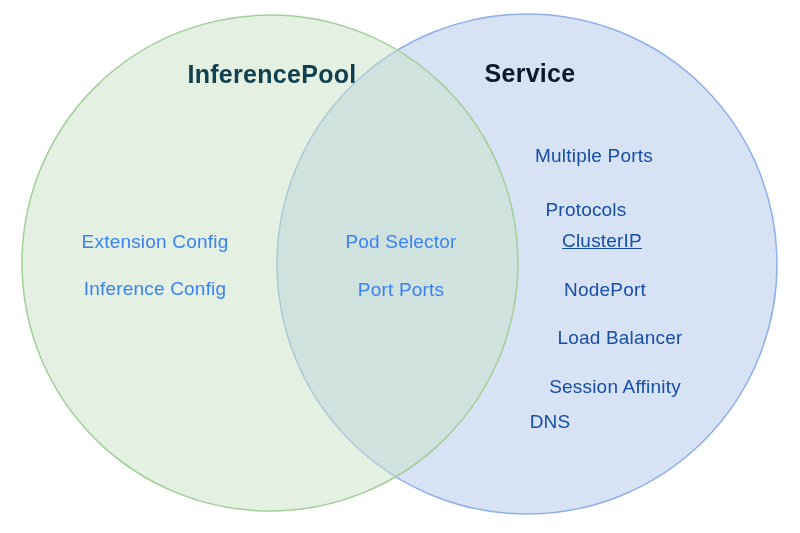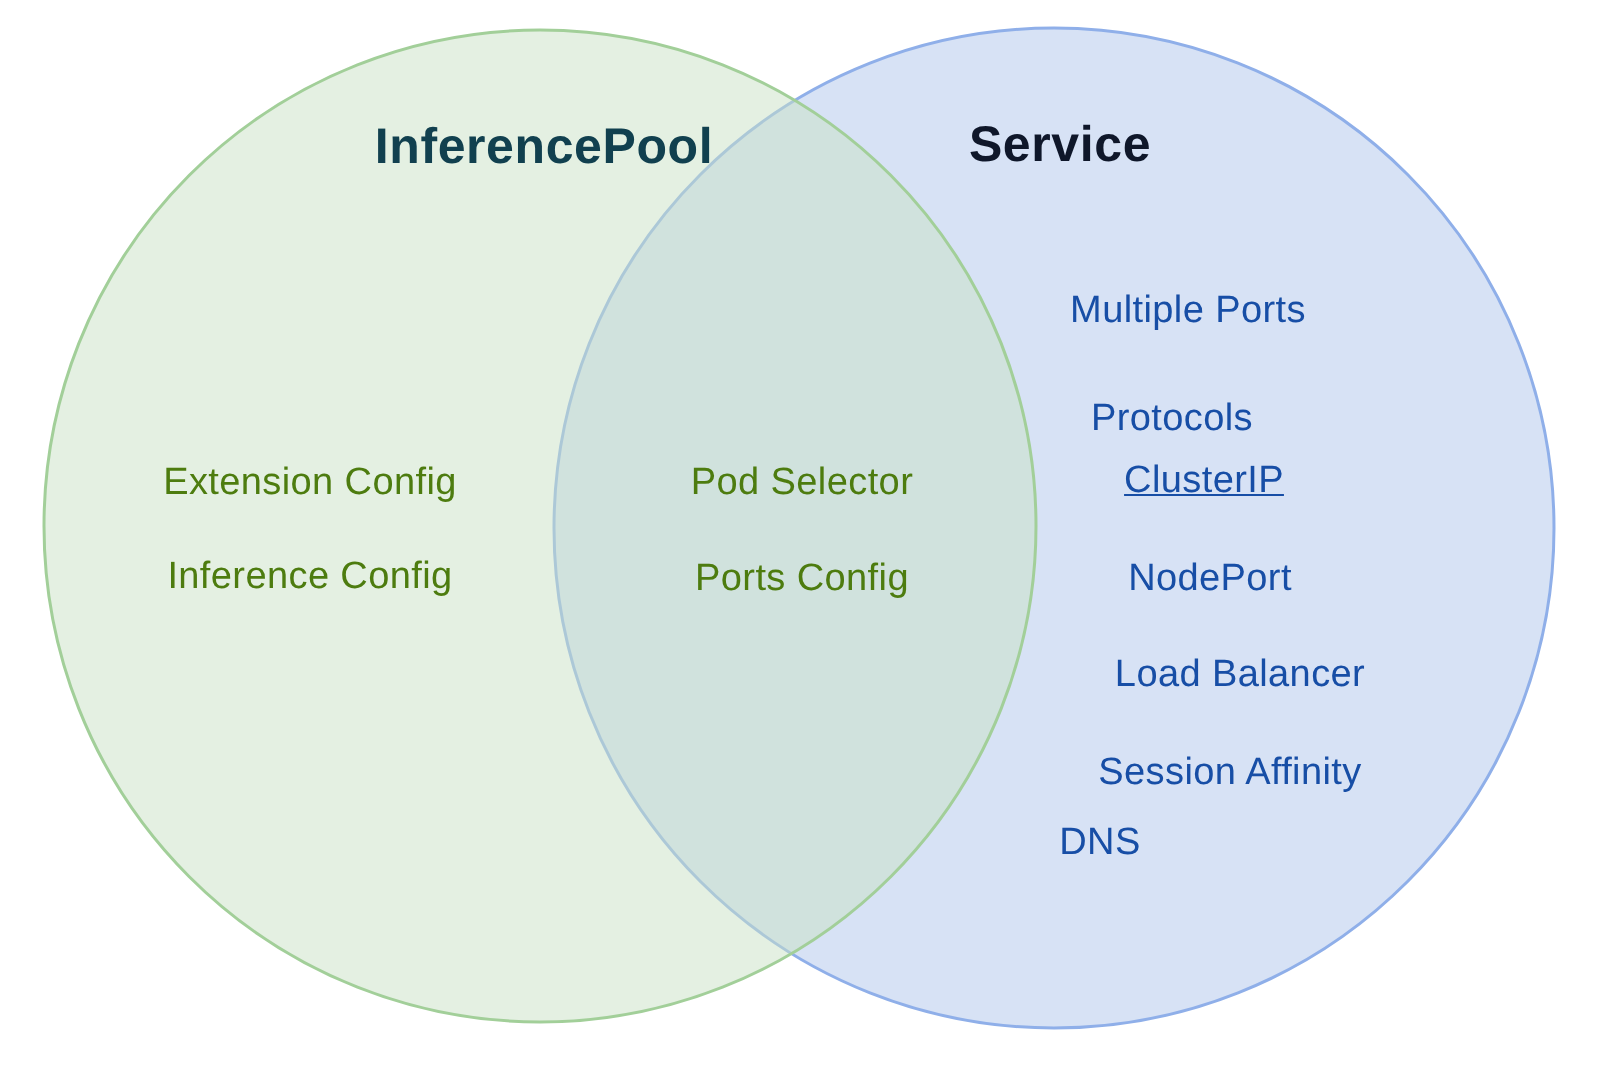--- a/index.html
+++ b/index.html
@@ -26,21 +26,21 @@
     transform: translate(-50%, -50%);
     white-space: nowrap;
     font-size: 19px;
     letter-spacing: 0.2px;
   }
   .label.title {
     font-size: 25px;
     font-weight: 700;
     letter-spacing: 0.3px;
   }
-  .teal { color: #4d7c0f; }
+  .teal { color: #3b82f6; }
   .teal-title { color: #11404f; }
   .blue { color: #174ea6; }
   .blue-title { color: #0f172a; }
 </style>
 </head>
 <body>
 
 <div class="canvas">
 
   <svg class="venn-svg" width="800" height="533" viewBox="0 0 800 533">
@@ -51,21 +51,21 @@
   </svg>
 
   <div class="label title teal-title" style="left:272px; top:74px;">InferencePool</div>
 
   <div class="label title blue-title" style="left:530px; top:73px;">Service</div>
 
   <div class="label teal" style="left:155px; top:242px;">Extension Config</div>
   <div class="label teal" style="left:155px; top:289px;">Inference Config</div>
 
   <div class="label teal" style="left:401px; top:242px;">Pod Selector</div>
-  <div class="label teal" style="left:401px; top:290px;">Ports Config</div>
+  <div class="label teal" style="left:401px; top:290px;">Port Ports</div>
 
   <div class="label blue" style="left:594px; top:156px;">Multiple Ports</div>
   <div class="label blue" style="left:586px; top:194px;margin-top:16px;">Protocols</div>
   <div class="label blue" style="left:602px; top:241px;text-decoration:underline;">ClusterIP</div>
   <div class="label blue" style="left:605px; top:290px;">NodePort</div>
   <div class="label blue" style="left:620px; top:338px;">Load Balancer</div>
   <div class="label blue" style="left:615px; top:387px;">Session Affinity</div>
   <div class="label blue" style="left:550px; top:422px;">DNS</div>
 
 </div>

